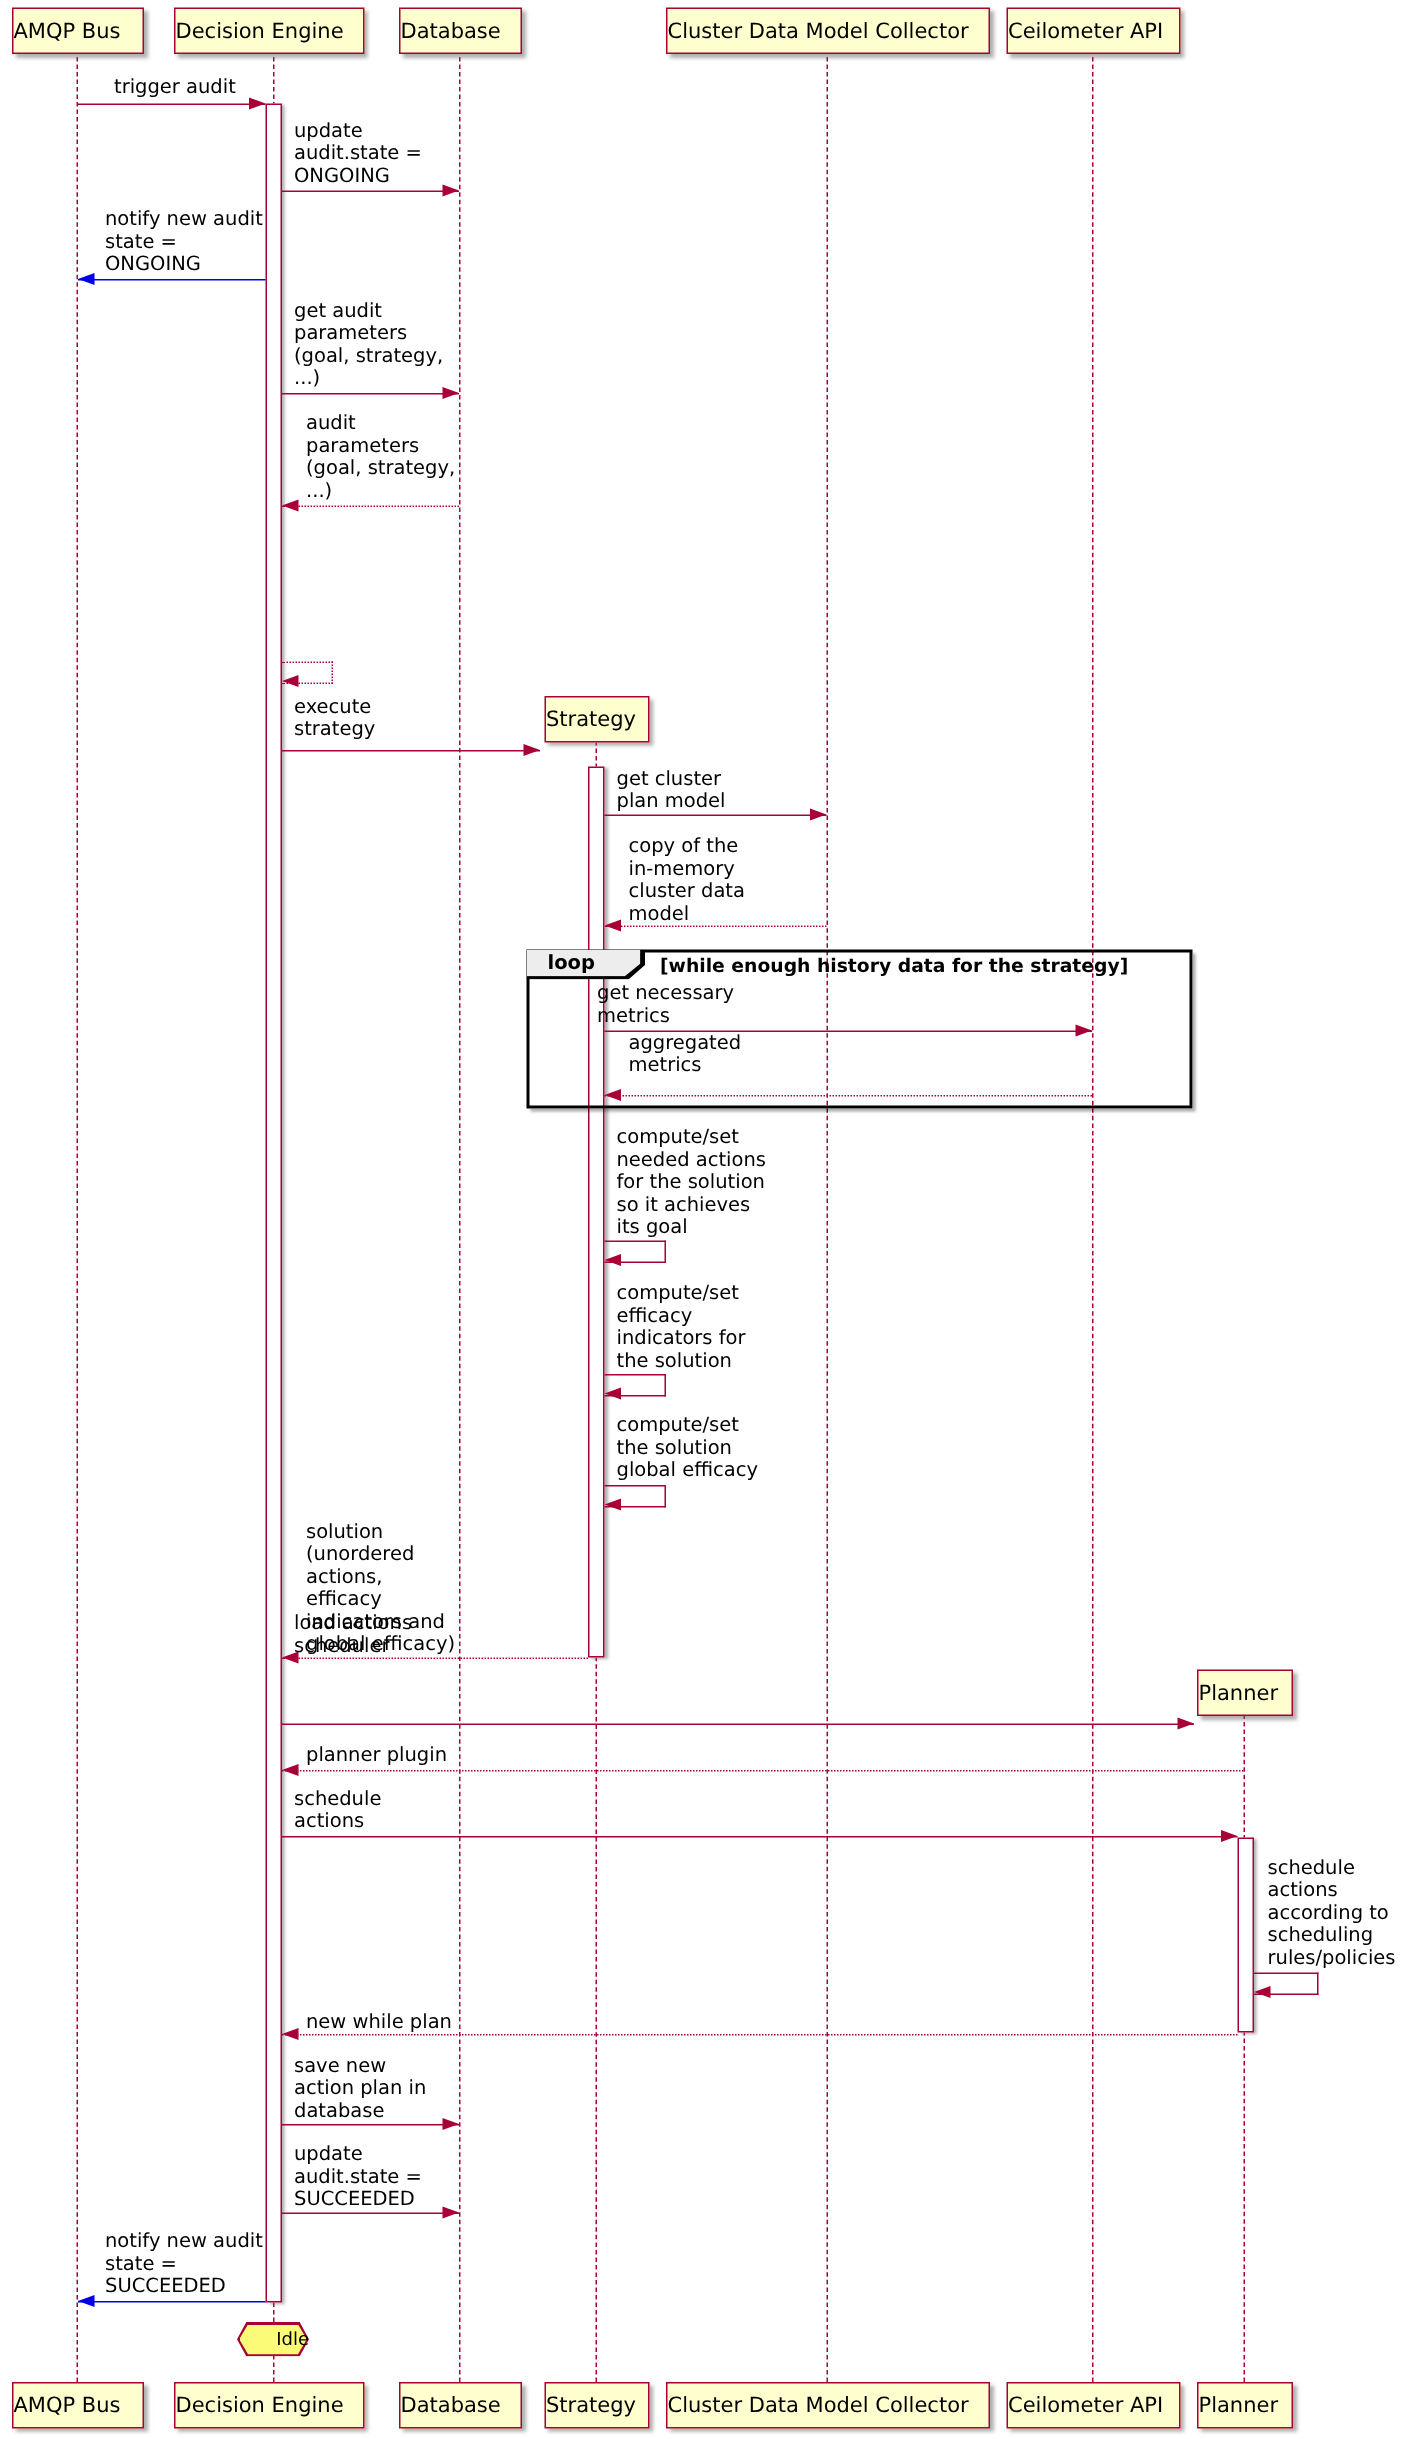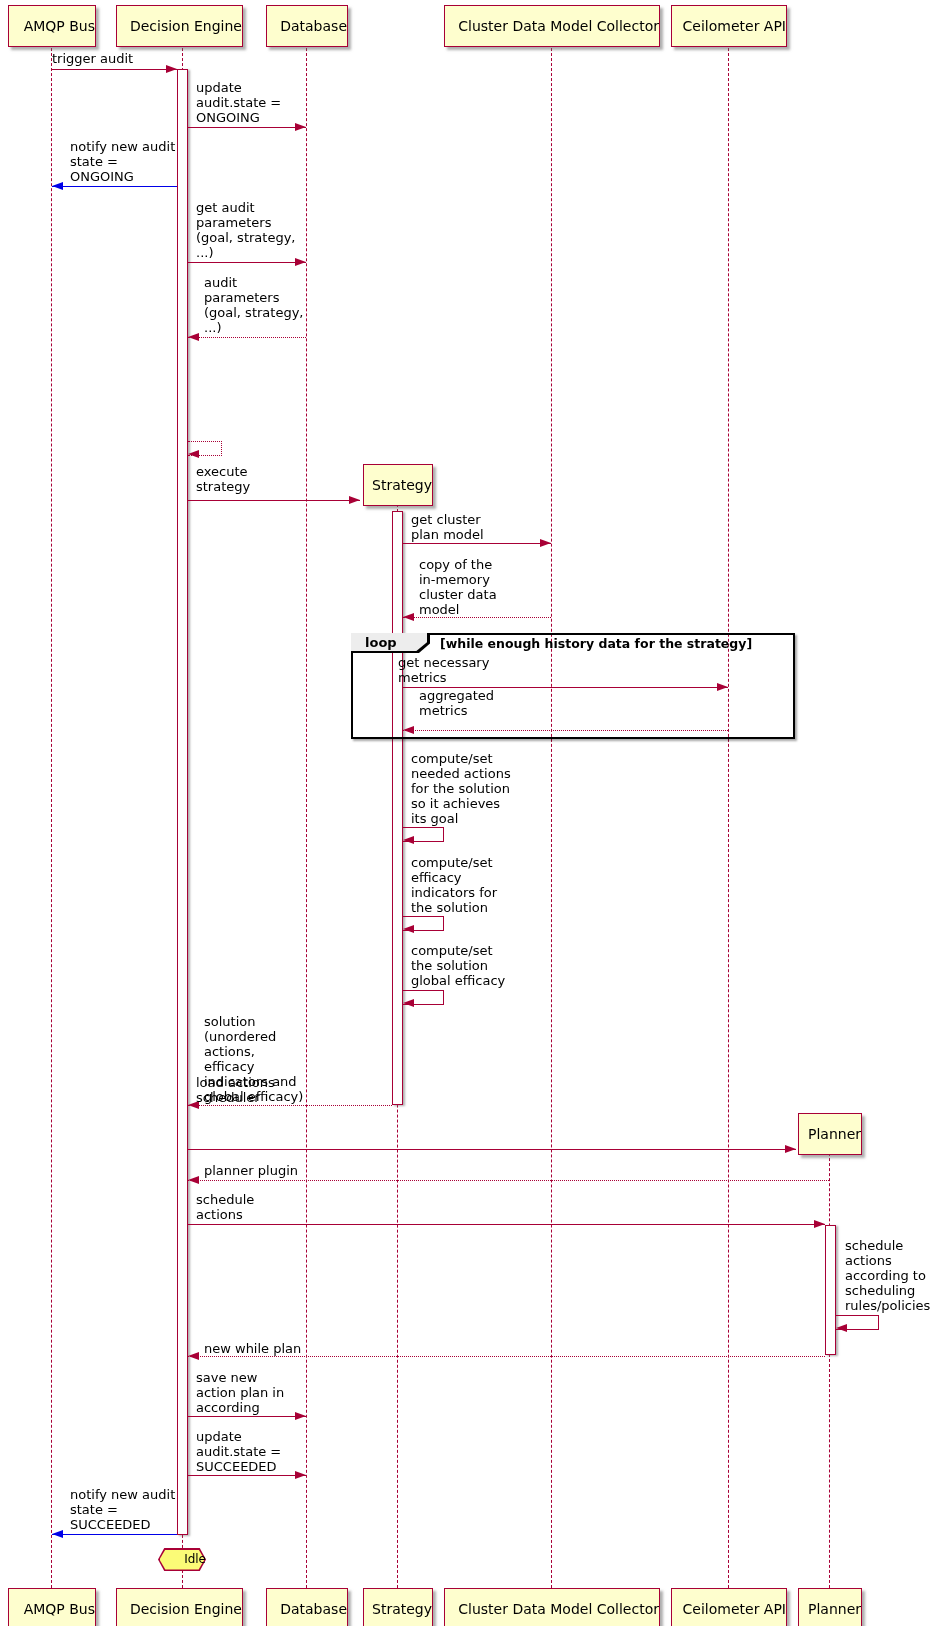--- a/index.html
+++ b/index.html
@@ -4,23 +4,23 @@
 <style>
   html,body{margin:0;padding:0;background:#fff;}
   #stage{position:relative;width:938px;height:1626px;background:#fff;overflow:hidden;
          font-family:"DejaVu Sans", sans-serif;}
   
   .ll{position:absolute;width:0;border-left:1px dashed #A80036;z-index:1;}
   
   .bar{position:absolute;width:9px;background:#fff;border:1px solid #A80036;
        box-shadow:2px 1px 2px rgba(110,110,110,.55);z-index:2;}
   
-  .pbox{position:absolute;height:42px;background:#FEFECE;border:1.6px solid #A80036;
+  .pbox{position:absolute;height:31px;background:#FEFECE;border:1.6px solid #A80036;
         box-shadow:2.5px 2.5px 2.5px rgba(110,110,110,.55);display:flex;align-items:center;
-        justify-content:flex-end;font-size:14px;color:#000;z-index:5;box-sizing:border-box;}
+        justify-content:flex-start;font-size:14px;color:#000;z-index:5;box-sizing:border-box;}
   
   .msg{position:absolute;font-size:13px;line-height:15px;white-space:pre-line;color:#000;z-index:4;}
   
   .line{position:absolute;height:0;border-top:1.3px solid #A80036;z-index:4;}
   .line.dot{border-top:1.2px dotted #A80036;}
   .line.blue{border-top-color:#0000E8;}
   
   .ar{position:absolute;width:0;height:0;border-top:4.5px solid transparent;
       border-bottom:4.5px solid transparent;z-index:4;}
   .ar.r{border-left:11px solid #A80036;}
@@ -59,21 +59,21 @@
   <div class="bar" style="left:177px;top:69px;height:1464px"></div>
   <div class="bar" style="left:392px;top:511px;height:592px"></div>
   <div class="bar" style="left:825px;top:1225px;height:128px"></div>
 
   <div class="frame" style="left:351px;top:633px;width:444px;height:106px"></div>
   <div class="tab-o" style="left:351px;top:633px;width:79px;height:20px"></div>
   <div class="tab-i" style="left:351px;top:633px;width:76px;height:18px"></div>
   <div class="tab-label" style="left:365px;top:635px">loop</div>
   <div class="cond" style="left:440px;top:636px">[while enough history data for the strategy]</div>
 
-  <div class="msg" style="left:52px;top:51px">trigger audit</div>
+  <div class="msg" style="left:76px;top:51px">trigger audit</div>
   <div class="line" style="left:52px;top:69px;width:125px"></div>
   <div class="ar r" style="left:166px;top:65px"></div>
 
   <div class="msg" style="left:196px;top:80px">update
 audit.state =
 ONGOING</div>
   <div class="line" style="left:188px;top:127px;width:118px"></div>
   <div class="ar r" style="left:295px;top:123px"></div>
 
   <div class="msg" style="left:70px;top:139px">notify new audit
@@ -183,21 +183,21 @@
 rules/policies</div>
   <div class="self" style="left:836px;top:1315px;width:42px;height:13px"></div>
   <div class="ar l" style="left:836px;top:1324px"></div>
 
   <div class="msg" style="left:204px;top:1341px">new while plan</div>
   <div class="line dot" style="left:188px;top:1356px;width:637px"></div>
   <div class="ar l" style="left:188px;top:1352px"></div>
 
   <div class="msg" style="left:196px;top:1370px">save new
 action plan in
-according</div>
+database</div>
   <div class="line" style="left:188px;top:1416px;width:118px"></div>
   <div class="ar r" style="left:295px;top:1412px"></div>
 
   <div class="msg" style="left:196px;top:1429px">update
 audit.state =
 SUCCEEDED</div>
   <div class="line" style="left:188px;top:1475px;width:118px"></div>
   <div class="ar r" style="left:295px;top:1471px"></div>
 
   <div class="msg" style="left:70px;top:1487px">notify new audit

